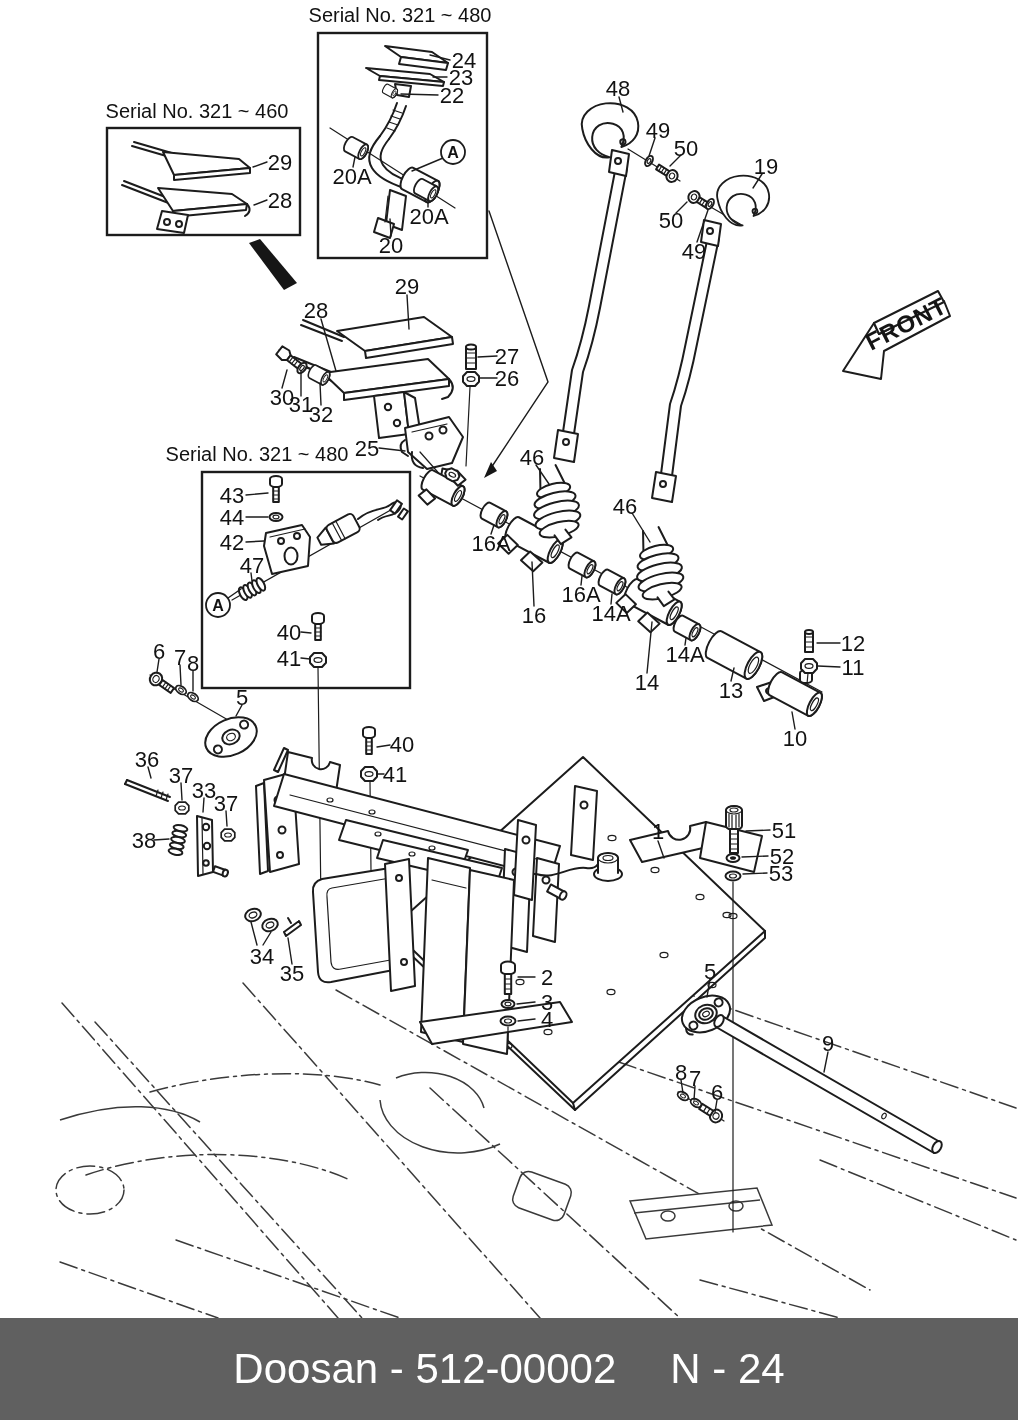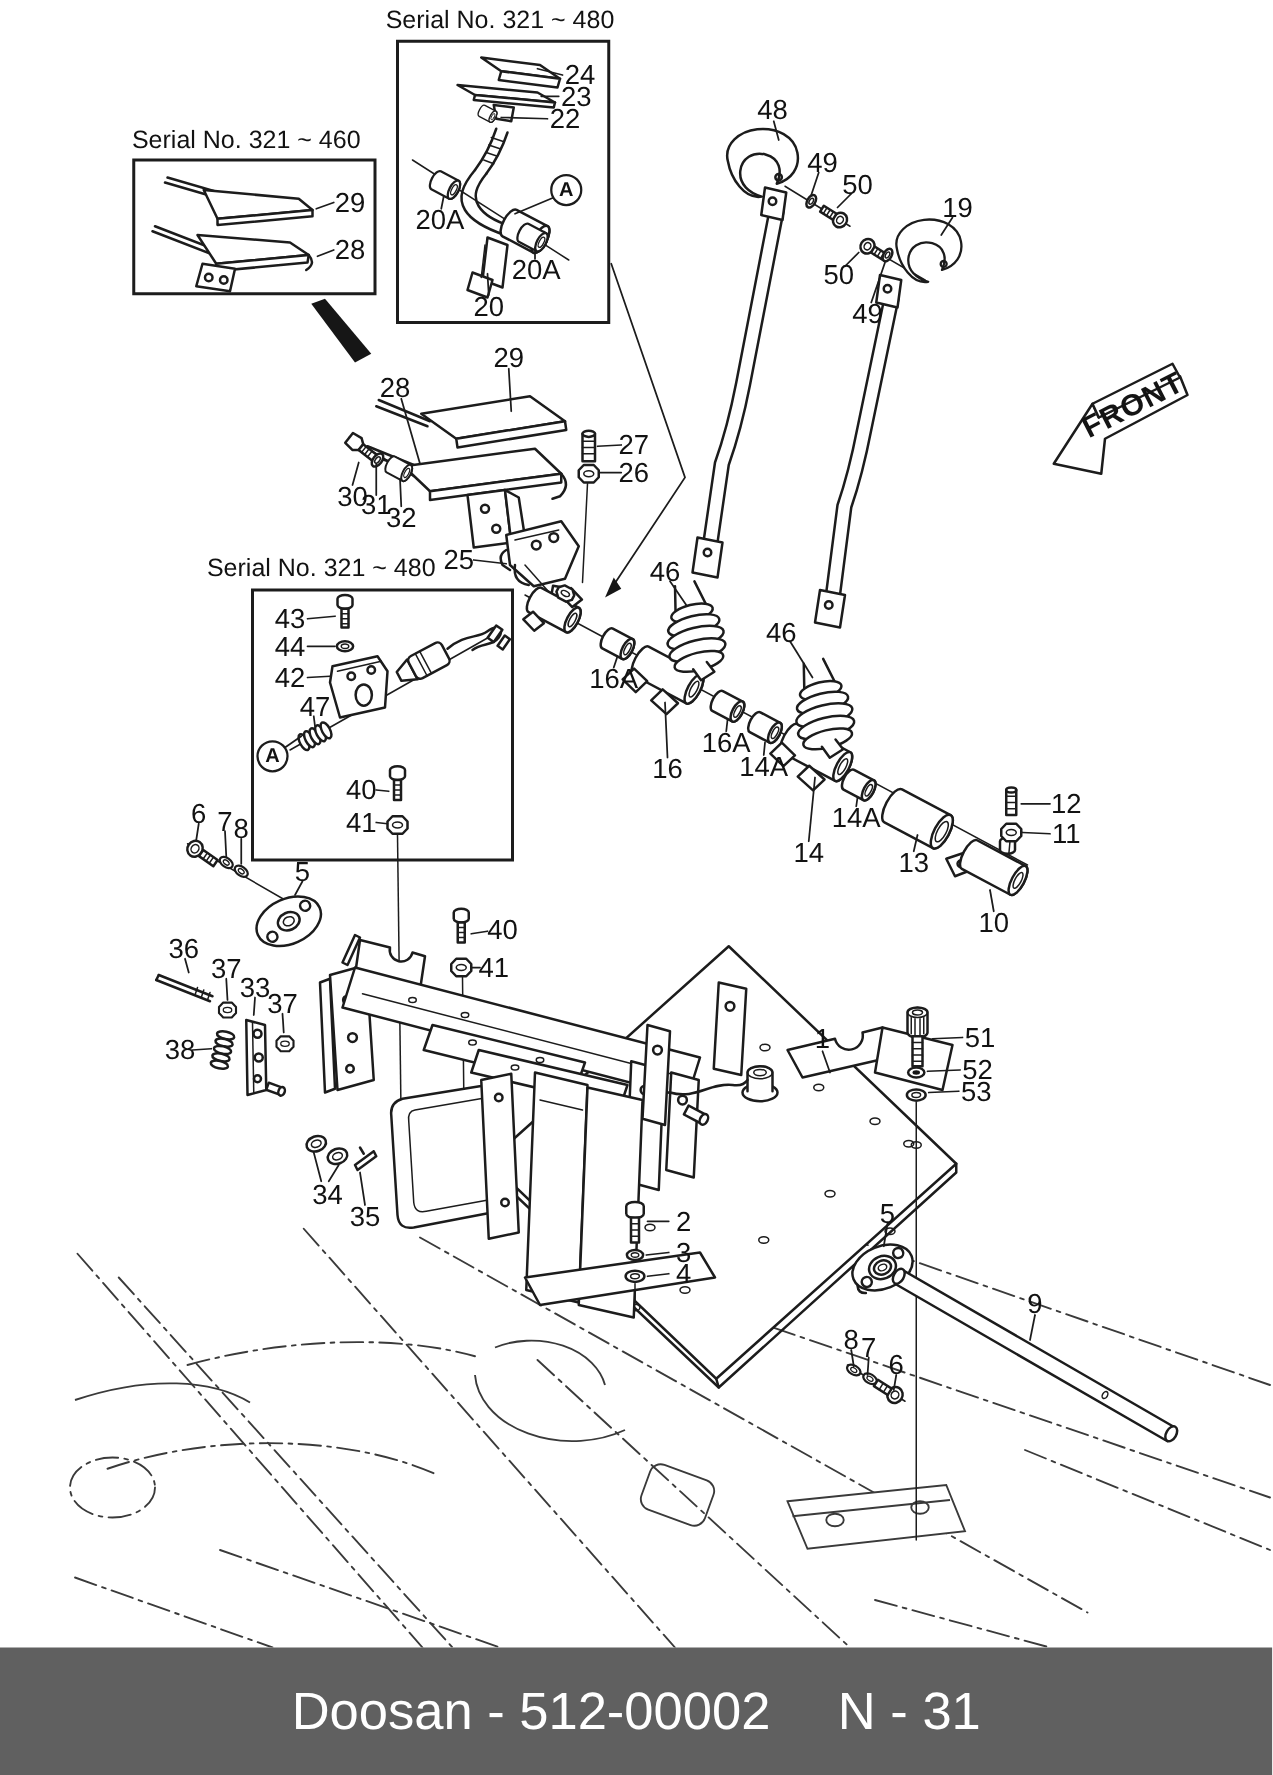--- a/index.html
+++ b/index.html
@@ -748,15 +748,15 @@
         <text x="681" y="1072" class="callout" text-anchor="middle" dominant-baseline="central">8</text>
         <line x1="695" y1="1086" x2="694" y2="1100" class="lead"></line>
         <text x="695" y="1078" class="callout" text-anchor="middle" dominant-baseline="central">7</text>
         <line x1="717" y1="1100" x2="715" y2="1112" class="lead"></line>
         <text x="717" y="1092" class="callout" text-anchor="middle" dominant-baseline="central">6</text>
       </g>
 </svg>
 
 <div class="footer">
   <span>Doosan - 512-00002</span>
-  <span>N - 31</span>
+  <span>N - 24</span>
 </div>
 </div>
 
 </body></html>

